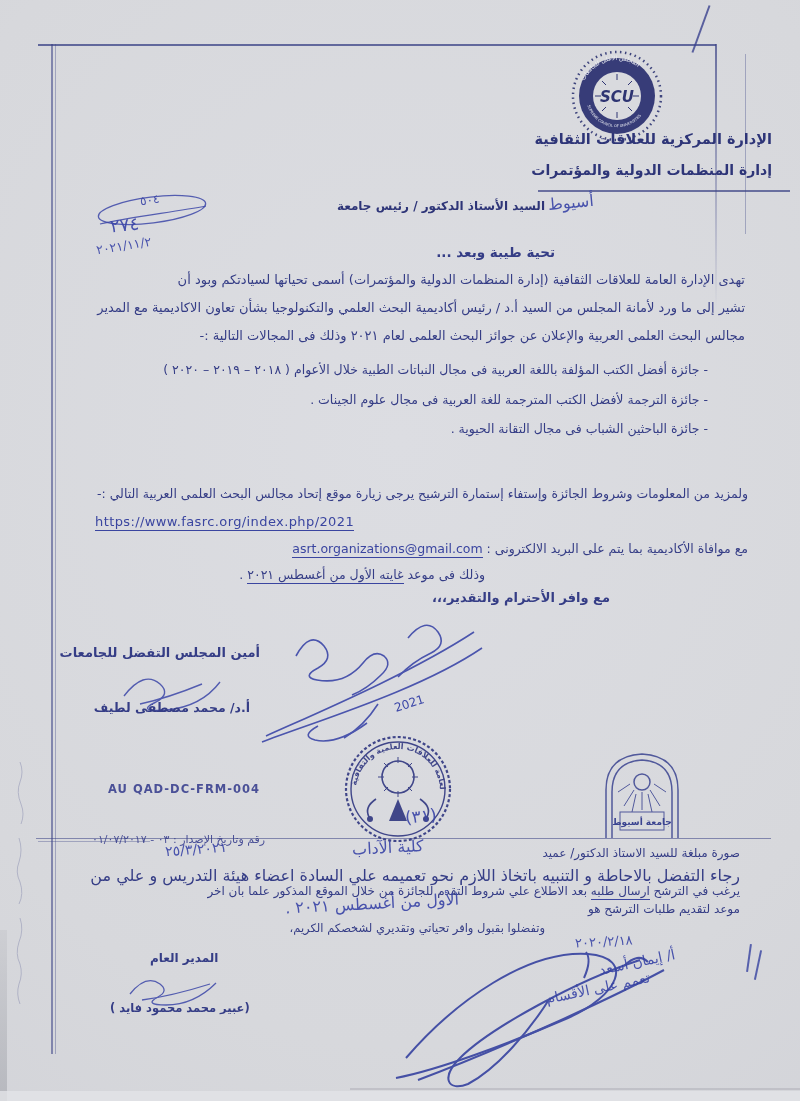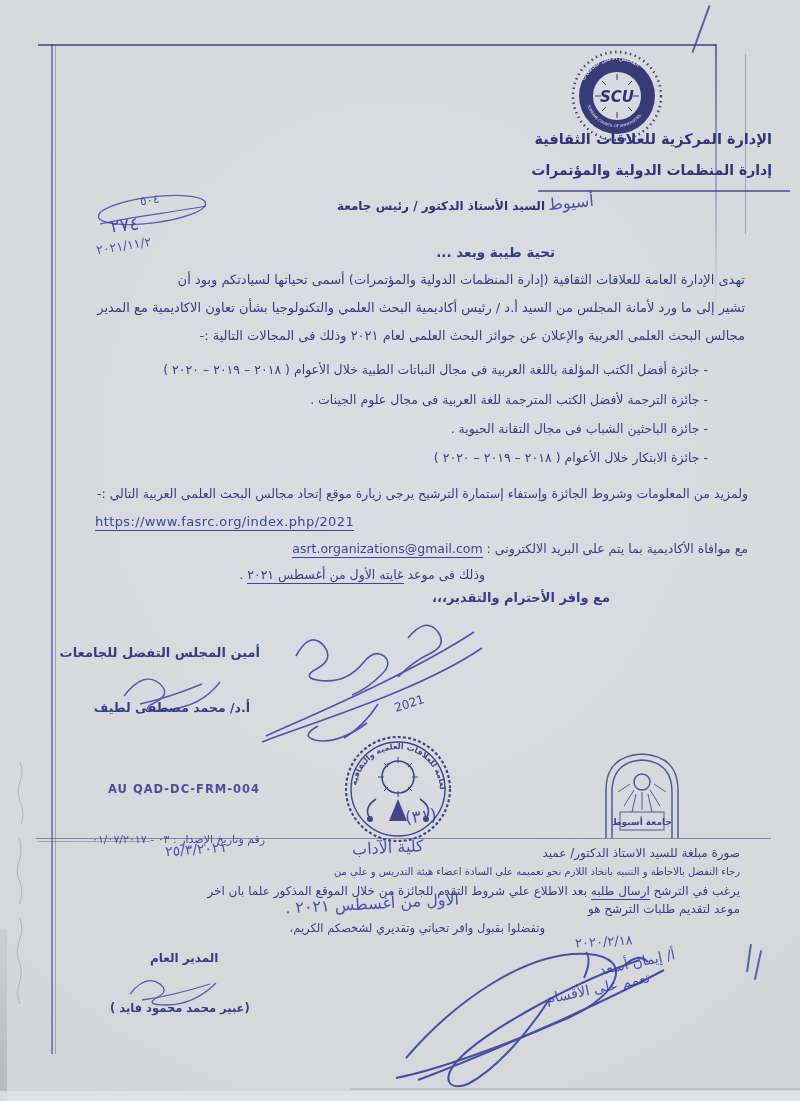--- a/index.html
+++ b/index.html
@@ -68,21 +68,20 @@
 
   <div class="abs t" style="right:245px;top:244px;font-size:13.5px;font-weight:600;">تحية طيبة وبعد ...</div>
 
   <div class="abs t" style="right:55px;top:272px;font-size:13px;">تهدى الإدارة العامة للعلاقات الثقافية (إدارة المنظمات الدولية والمؤتمرات) أسمى تحياتها لسيادتكم  وبود أن</div>
   <div class="abs t" style="right:55px;top:300px;font-size:13px;">تشير إلى ما ورد لأمانة المجلس من السيد أ.د / رئيس أكاديمية البحث العلمي والتكنولوجيا بشأن تعاون الاكاديمية مع المدير</div>
   <div class="abs t" style="right:55px;top:328px;font-size:13px;">مجالس البحث العلمى العربية والإعلان عن جوائز البحث العلمى لعام ٢٠٢١ وذلك فى المجالات التالية :-</div>
 
   <div class="abs t" style="right:92px;top:362px;font-size:12.5px;">-   جائزة أفضل الكتب المؤلفة باللغة العربية فى مجال النباتات الطبية خلال الأعوام ( ٢٠١٨ – ٢٠١٩ – ٢٠٢٠ )</div>
   <div class="abs t" style="right:92px;top:392px;font-size:12.5px;margin-left:37px;">-   جائزة الترجمة لأفضل الكتب المترجمة للغة العربية فى مجال علوم الجينات .</div>
   <div class="abs t" style="right:92px;top:421px;font-size:12.5px;">-   جائزة الباحثين الشباب فى مجال التقانة الحيوية .</div>
-  <div class="abs t" style="right:92px;top:450px;font-size:12.5px;">-   جائزة الابتكار خلال الأعوام ( ٢٠١٨ – ٢٠١٩ – ٢٠٢٠ )</div>
 
   <div class="abs t" style="right:52px;top:486px;font-size:12.5px;">ولمزيد من المعلومات وشروط الجائزة وإستفاء إستمارة الترشيح يرجى زيارة موقع إتحاد مجالس البحث العلمى العربية التالي :-</div>
   <div class="abs t ltr und" style="left:95px;top:514px;font-size:13px;color:#3a45a0;letter-spacing:.4px;">https://www.fasrc.org/index.php/2021</div>
   <div class="abs t" style="right:52px;top:541px;font-size:12.5px;">
     <span>مع موافاة الأكاديمية بما يتم على البريد الالكترونى :</span>
     <span class="ltr und" style="color:#3a45a0;">asrt.organizations@gmail.com</span>
   </div>
   <div class="abs t" style="right:315px;top:567px;font-size:12.5px;">
     <span>وذلك فى موعد </span><span class="und">غايته الأول من أغسطس ٢٠٢١</span><span> .</span>
   </div>
@@ -162,21 +161,21 @@
 
   <div class="abs hw" style="left:405px;top:806px;font-size:17px;transform:rotate(-6deg);">(٣١)</div>
 
   <div class="abs hline" style="left:36px;top:838px;width:735px;height:1.2px;opacity:.55;"></div>
   <div class="abs hline" style="left:38px;top:841px;width:112px;height:1px;opacity:.35;"></div>
 
   <div class="abs t" style="right:60px;top:846px;font-size:12px;">صورة مبلغة للسيد الاستاذ الدكتور/ عميد</div>
   <div class="abs hw" style="left:352px;top:838px;font-size:16px;transform:rotate(-3deg);">كلية الآداب</div>
   <div class="abs hw" style="left:165px;top:841px;font-size:14px;transform:rotate(-4deg);">٢٥/٣/٢٠٢١</div>
 
-  <div class="abs t" style="right:60px;top:866px;font-size:10px;">رجاء التفضل بالاحاطة و التنبيه باتخاذ اللازم نحو تعميمه علي السادة اعضاء هيئة التدريس و علي من</div>
+  <div class="abs t" style="right:60px;top:866px;font-size:16px;">رجاء التفضل بالاحاطة و التنبيه باتخاذ اللازم نحو تعميمه علي السادة اعضاء هيئة التدريس و علي من</div>
   <div class="abs t" style="right:60px;top:884px;font-size:12px;">
     <span>يرغب في الترشح </span><span class="und">ارسال طلبه</span><span> بعد الاطلاع علي شروط التقدم للجائزة من خلال الموقع المذكور  علما بان اخر</span>
   </div>
   <div class="abs t" style="right:60px;top:902px;font-size:12px;">موعد لتقديم طلبات الترشح هو</div>
   <div class="abs hw" style="left:285px;top:894px;font-size:16px;transform:rotate(-3deg);">الأول من أغسطس ٢٠٢١ .</div>
   <div class="abs t" style="right:255px;top:921px;font-size:11.5px;">وتفضلوا بقبول وافر تحياتي وتقديري لشخصكم الكريم،</div>
 
   <div class="abs hw" style="left:575px;top:934px;font-size:13px;transform:rotate(-3deg);">٢٠٢٠/٢/١٨</div>
   <div class="abs hw" style="left:598px;top:954px;font-size:14px;transform:rotate(-12deg);">أ/ إيمان أسعد</div>
   <div class="abs hw" style="left:545px;top:980px;font-size:14px;transform:rotate(-12deg);">تعمم على الأقسام</div>

